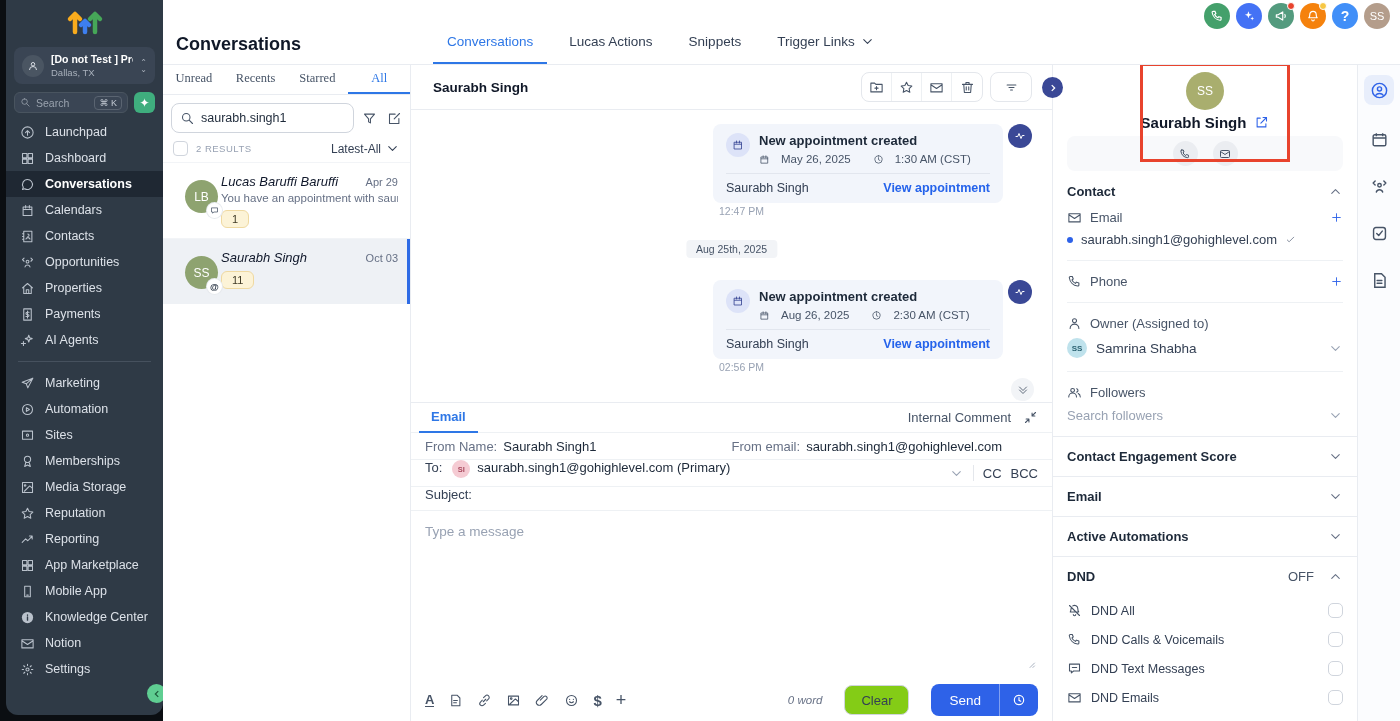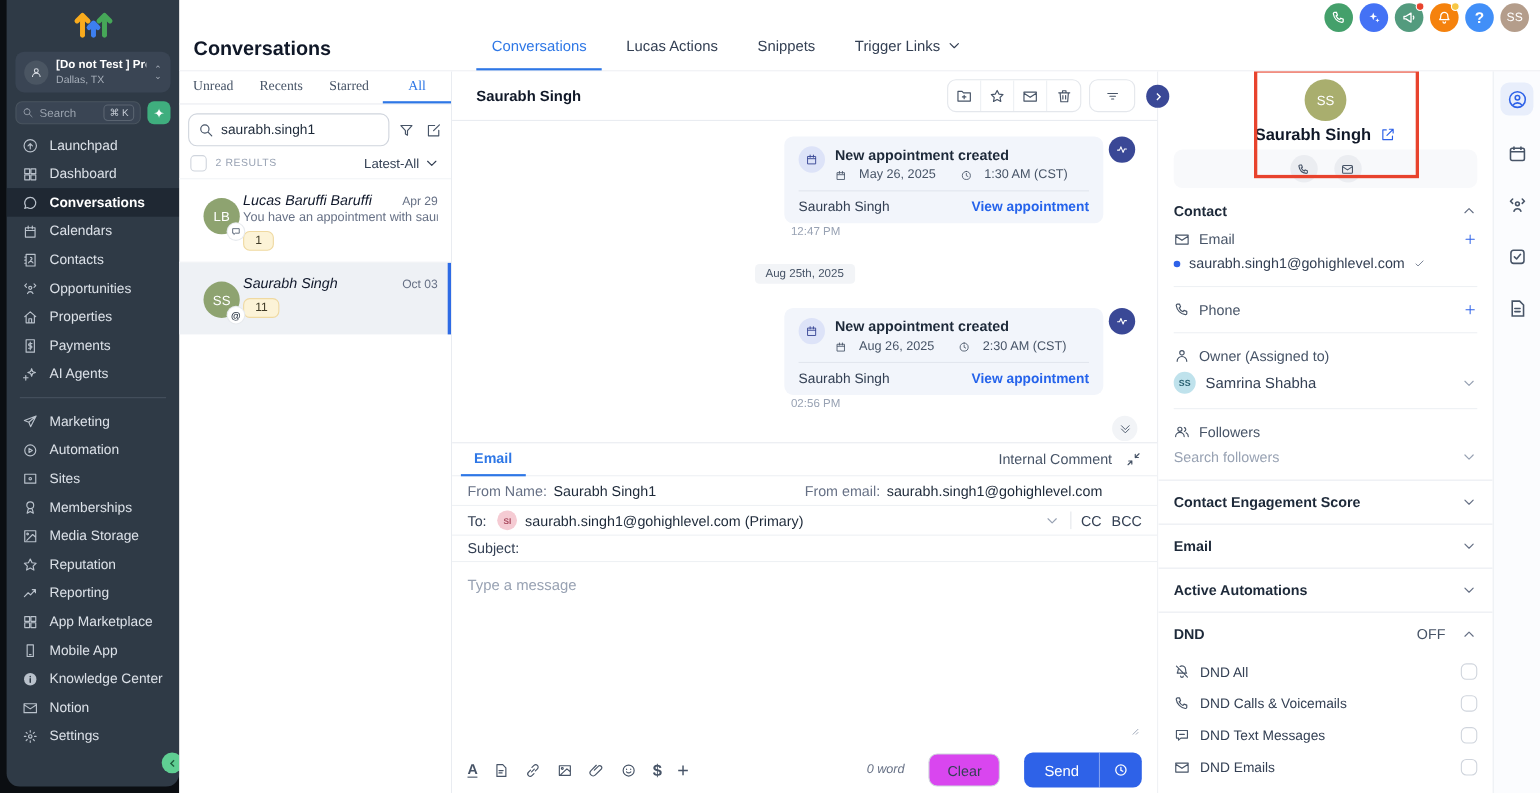--- a/index.html
+++ b/index.html
@@ -101,36 +101,36 @@
   .date-chip { position:absolute; left:50%; transform:translateX(-50%); top:130px; background:#F2F4F7; border-radius:4px; padding:3px 10px; font-size:10.5px; color:#475467; }
   .scroll-btn { position:absolute; right:18px; top:268px; width:23px; height:23px; border-radius:50%; background:#F2F4F7; color:#475467; display:flex; align-items:center; justify-content:center; cursor:pointer; }
   .scroll-btn svg { width:12px; height:12px; }
 
   
   #composer { position:absolute; left:0; right:0; bottom:0; height:319px; border-top:1px solid #E9ECF1; background:#fff; }
   .comp-tabs { height:29px; display:flex; align-items:center; padding:0 14px 0 8px; }
   .comp-tab { padding:6px 12px 7px 12px; font-size:13px; font-weight:700; color:#2E77E6; border-bottom:2px solid #2E77E6; cursor:pointer; }
   .comp-right { margin-left:auto; display:flex; align-items:center; gap:12px; color:#475467; }
   .comp-internal { font-size:13px; cursor:pointer; }
-  .comp-row { display:flex; align-items:center; border-top:1px solid #EEF1F4; padding:0 14px; height:27px; font-size:13px; }
+  .comp-row { display:flex; border-top:1px solid #EEF1F4; padding:0 14px; height:27px; font-size:13px; }
   .lblg { color:#667085; margin-right:6px; }
   .vald { color:#1D2939; }
   .half { flex:1; display:flex; align-items:center; }
   .to-av { width:18px; height:18px; border-radius:50%; background:#F5CBD3; color:#A94A5E; font-size:7.5px; font-weight:700; display:flex; align-items:center; justify-content:center; margin:0 7px 0 4px; }
   .to-right { margin-left:auto; display:flex; align-items:center; gap:9px; color:#344054; }
   .vdiv { width:1px; height:16px; background:#E4E7EC; }
   .msg-area { position:relative; height:168px; padding:13px 14px; font-size:13.5px; color:#98A2B3; }
   .resize-h { position:absolute; right:16px; bottom:6px; color:#98A2B3; }
   .resize-h svg { width:10px; height:10px; }
   .toolbar { position:absolute; left:0; right:0; bottom:0; height:42px; display:flex; align-items:center; padding:0 14px; gap:14px; }
   .toolbar .ico { color:#475467; cursor:pointer; }
   .glyph { color:#475467; cursor:pointer; font-size:15px; }
   .fmt-a { font-size:13px; font-weight:700; border-bottom:1.5px solid #475467; line-height:13px; }
   .wordcount { margin-left:auto; font-size:11.5px; font-style:italic; color:#667085; }
-  .clear-btn { height:30px; padding:0 16px; border:1px solid #D0D5DD; border-radius:8px; background:#d946ef; font-size:13px; color:#344054; display:flex; align-items:center; margin-left:8px; cursor:pointer; }
+  .clear-btn { height:30px; padding:0 16px; border:1px solid #D0D5DD; border-radius:8px; background:#84cc16; font-size:13px; color:#344054; display:flex; align-items:center; margin-left:8px; cursor:pointer; }
   .send-btn { height:32px; border-radius:8px; background:#2E62E8; color:#fff; display:flex; align-items:center; margin-left:8px; overflow:hidden; cursor:pointer; }
   .send-lbl { padding:0 18px; font-size:13.5px; }
   .send-div { width:1px; align-self:stretch; background:rgba(255,255,255,.4); }
   .send-clk { padding:0 12px; display:flex; align-items:center; }
   .send-clk svg { width:14px; height:14px; }
 
   
   #contact-col { position:absolute; left:1053px; top:65px; width:305px; bottom:0; background:#fff; border-right:1px solid #E9ECF1; overflow:hidden; }
   .c-av { width:38px; height:38px; border-radius:50%; background:#A9AE6E; color:#fff; font-size:12px; display:flex; align-items:center; justify-content:center; margin:7px auto 0 auto; }
   .c-name-row { display:flex; align-items:center; justify-content:center; gap:8px; margin-top:4px; }

